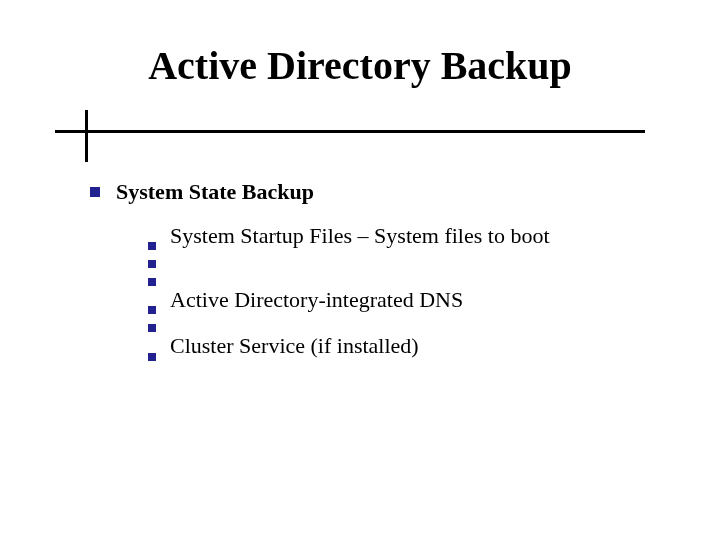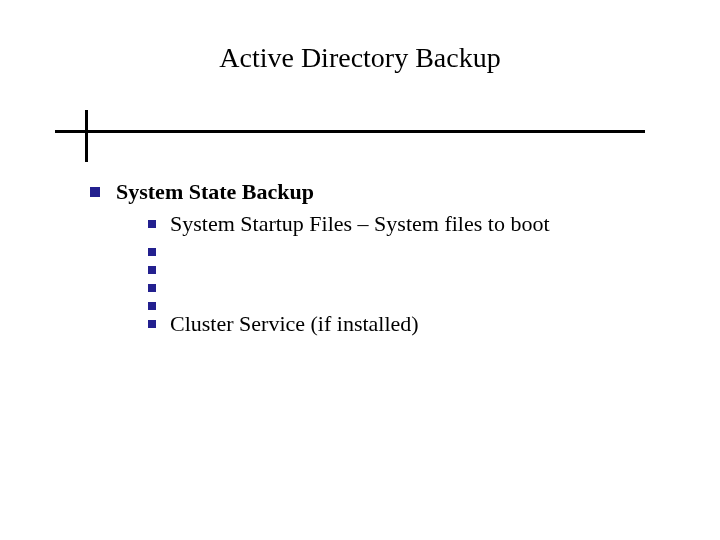--- a/index.html
+++ b/index.html
@@ -16,22 +16,22 @@
     width: 720px;
     height: 540px;
     box-sizing: border-box;
   }
   .title {
     position: absolute;
     top: 42px;
     left: 0;
     width: 720px;
     text-align: center;
-    font-size: 28px;
-    font-weight: 400;
+    font-size: 40px;
+    font-weight: 700;
   }
   .rule-h {
     position: absolute;
     top: 130px;
     left: 55px;
     width: 590px;
     height: 3px;
     background: #000;
   }
   .rule-v {
@@ -46,40 +46,40 @@
     position: absolute;
     top: 178px;
     left: 90px;
     right: 40px;
     font-size: 22px;
     line-height: 1.28;
   }
   .l1 {
     display: flex;
     align-items: flex-start;
-    margin-bottom: 4px;
+    margin-bottom: 16px;
   }
   .l1 .bullet {
     flex: 0 0 auto;
     width: 10px;
     height: 10px;
     background: #23208f;
     margin-top: 9px;
     margin-right: 16px;
   }
   .l1 .text {
     font-weight: 700;
   }
   .sub {
     margin-left: 58px;
     margin-top: 2px;
   }
   .l2 {
     display: flex;
-    align-items: flex-start;
+    align-items: flex-end;
     margin-bottom: 0;
   }
   .l2 .bullet {
     flex: 0 0 auto;
     width: 8px;
     height: 8px;
     background: #23208f;
     margin-top: 10px;
     margin-right: 14px;
   }
@@ -108,20 +108,21 @@
         <span class="text">System Startup Files – System files to boot</span>
       </div>
       <div class="l2">
         <span class="bullet"></span>
       </div>
       <div class="l2">
         <span class="bullet"></span>
       </div>
       <div class="l2">
         <span class="bullet"></span>
+        <span class="text">Active Directory-integrated DNS</span>
       </div>
       <div class="l2">
         <span class="bullet"></span>
       </div>
       <div class="l2">
         <span class="bullet"></span>
         <span class="text">Cluster Service (if installed)</span>
       </div>
     </div>
   </div>

